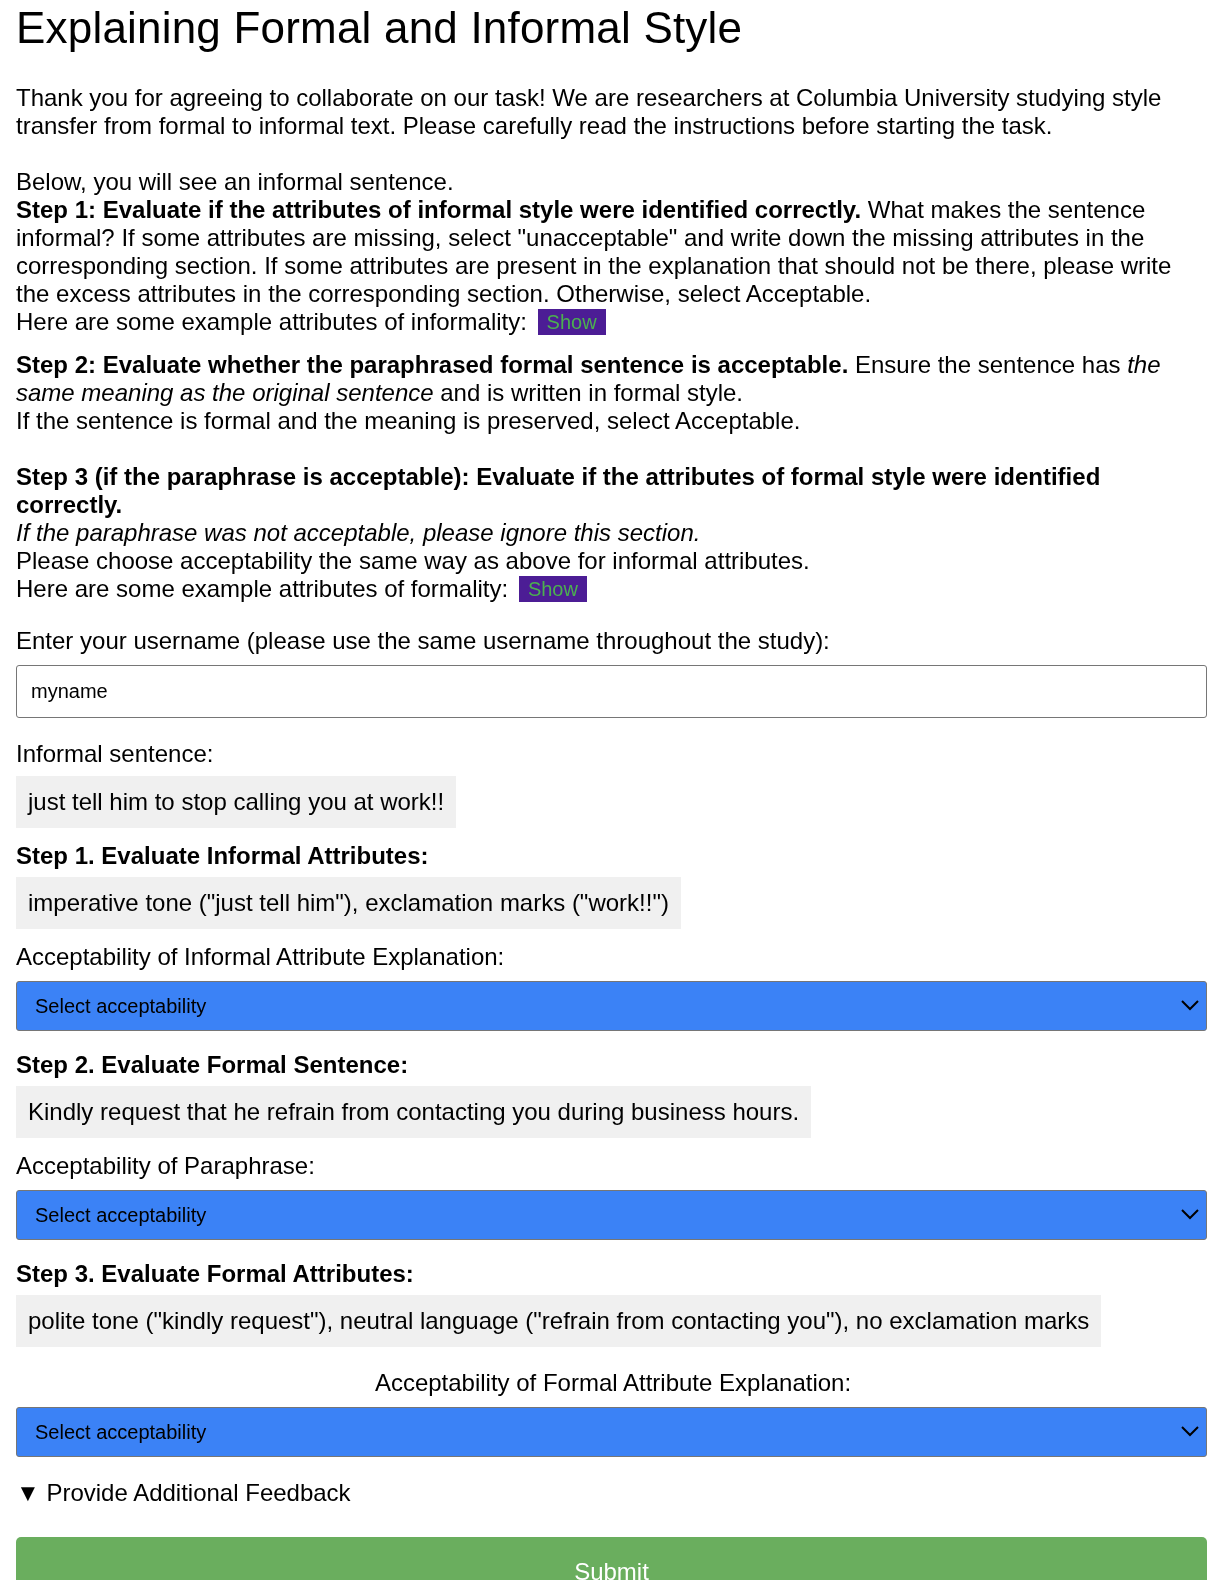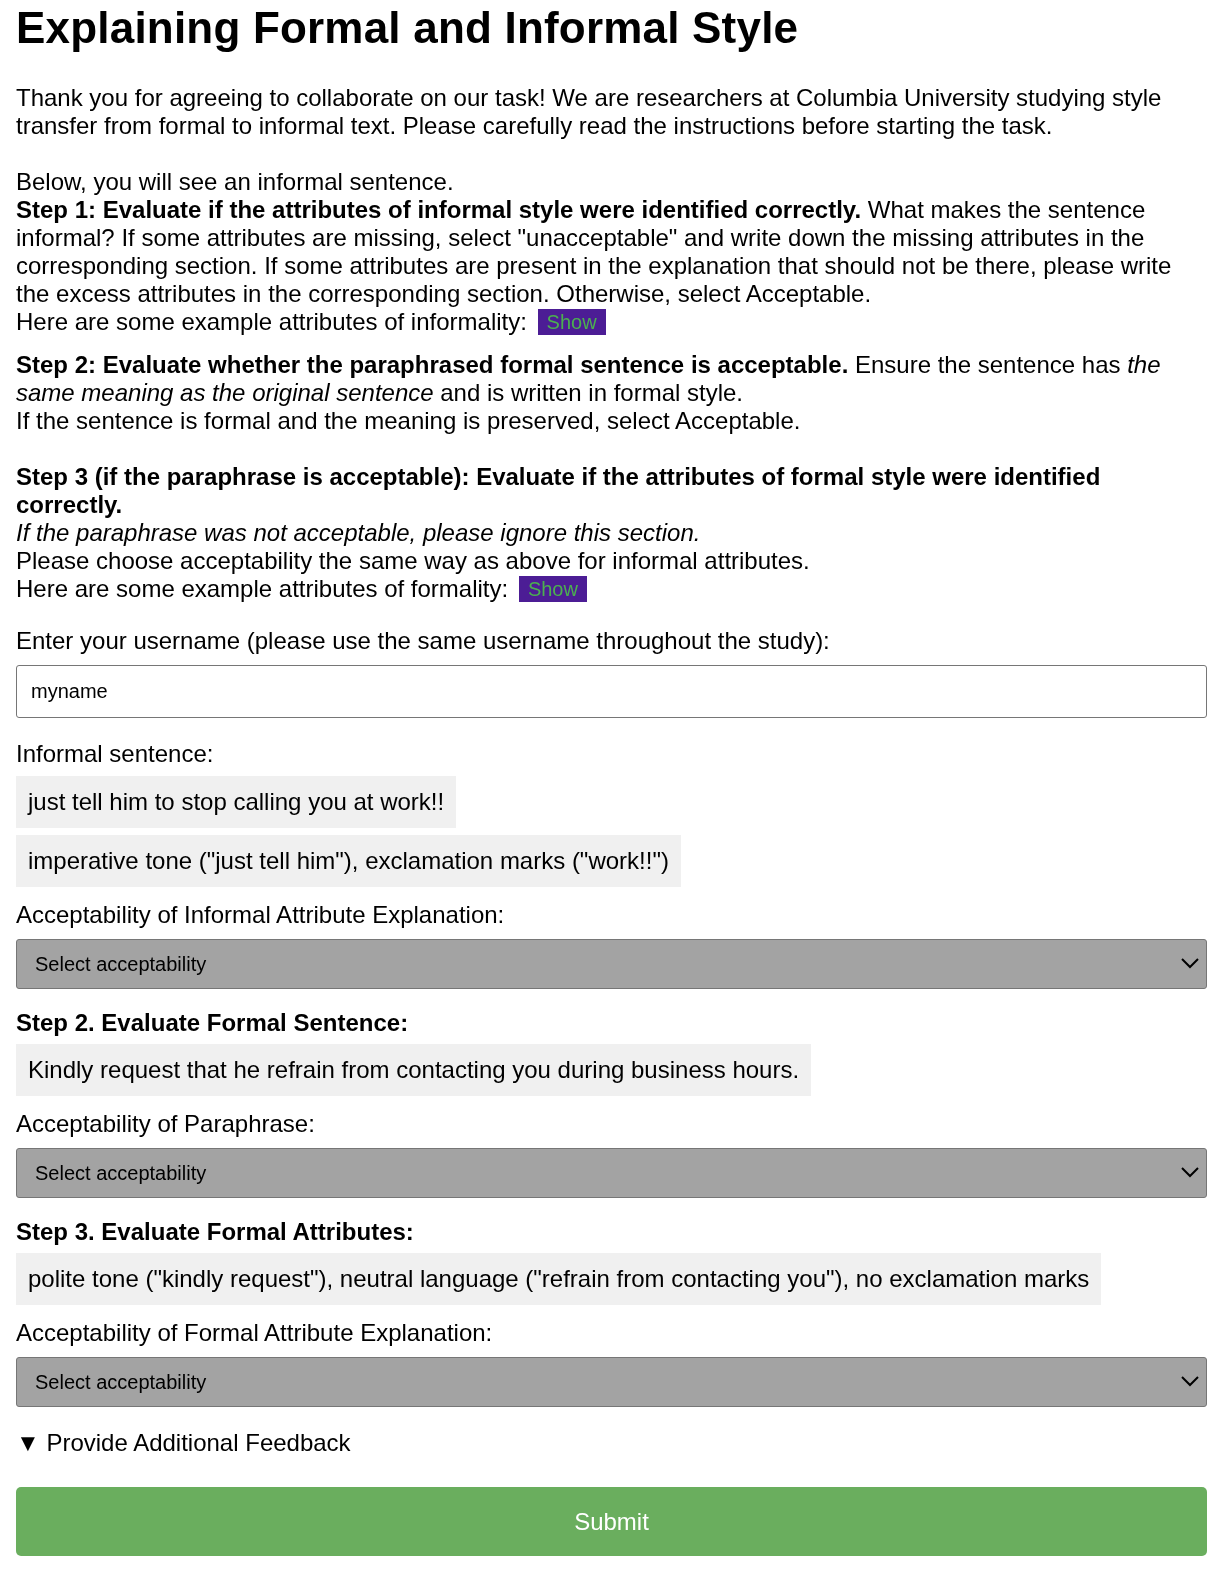--- a/index.html
+++ b/index.html
@@ -7,21 +7,21 @@
     width: 1226px;
     font-family: "Liberation Sans", sans-serif;
     color: #000;
     font-size: 24px;
     line-height: 28px;
   }
   .page { padding: 0 16px 0 16px; width: 1194px; }
   h1 {
     font-size: 44px;
     line-height: 52px;
-    font-weight: bold;
+    font-weight: normal;
     margin: 2px 0 0 0;
     padding: 0;
     letter-spacing: 0.2px;
   }
   .intro { margin-top: 30px; }
   p { margin: 0; }
   .gap28 { height: 28px; }
   .show-btn {
     display: inline-block;
     background: #4c1d95;
@@ -59,21 +59,21 @@
     text-align: center;
   }
   .section-title { font-weight: bold; }
   .select {
     position: relative;
     box-sizing: border-box;
     width: 1191px;
     height: 50px;
     border: 1px solid #767676;
     border-radius: 3px;
-    background: #a3a3a3;
+    background: #3b82f6;
     font-size: 20px;
     line-height: 48px;
     padding-left: 18px;
     margin-top: 10px;
     cursor: pointer;
   }
   .select .chev {
     position: absolute;
     right: 6px;
     top: 16px;
@@ -121,20 +121,21 @@
   <p><i>If the paraphrase was not acceptable, please ignore this section.</i></p>
   <p>Please choose acceptability the same way as above for informal attributes.</p>
   <p><span>Here are some example attributes of formality:</span> <button class="show-btn">Show</button></p>
 
   <p style="margin-top:24px;">Enter your username (please use the same username throughout the study):</p>
   <input class="text-input" type="text" value="myname" style="">
 
   <p style="margin-top:22px;">Informal sentence:</p>
   <div style="margin-top:8px;"><span class="grey-box">just tell him to stop calling you at work!!</span></div>
 
+  <p class="section-title" style="margin-top:14px;">Step 1. Evaluate Informal Attributes:</p>
   <div style="margin-top:7px;"><span class="grey-box">imperative tone ("just tell him"), exclamation marks ("work!!")</span></div>
 
   <p style="margin-top:14px;">Acceptability of Informal Attribute Explanation:</p>
   <div class="select">
     <span>Select acceptability</span>
     <svg class="chev" viewBox="0 0 20 14">
         <polyline points="2,3 10,11 18,3" fill="none" stroke="#000" stroke-width="2"></polyline>
       </svg>
   </div>
 
@@ -145,21 +146,21 @@
   <div class="select">
     <span>Select acceptability</span>
     <svg class="chev" viewBox="0 0 20 14">
         <polyline points="2,3 10,11 18,3" fill="none" stroke="#000" stroke-width="2"></polyline>
       </svg>
   </div>
 
   <p class="section-title" style="margin-top:20px;">Step 3. Evaluate Formal Attributes:</p>
   <div style="margin-top:7px;"><span class="grey-box">polite tone ("kindly request"), neutral language ("refrain from contacting you"), no exclamation marks</span></div>
 
-  <p style="margin-top:14px;">Acceptability of Formal Attribute Explanation:</p>
+  <p style="margin-top:22px;text-align:center;">Acceptability of Formal Attribute Explanation:</p>
   <div class="select">
     <span>Select acceptability</span>
     <svg class="chev" viewBox="0 0 20 14">
         <polyline points="2,3 10,11 18,3" fill="none" stroke="#000" stroke-width="2"></polyline>
       </svg>
   </div>
 
   <div class="summary" style="margin-top:22px;">▼ Provide Additional Feedback</div>
 
   <div style="margin-top:30px;">

